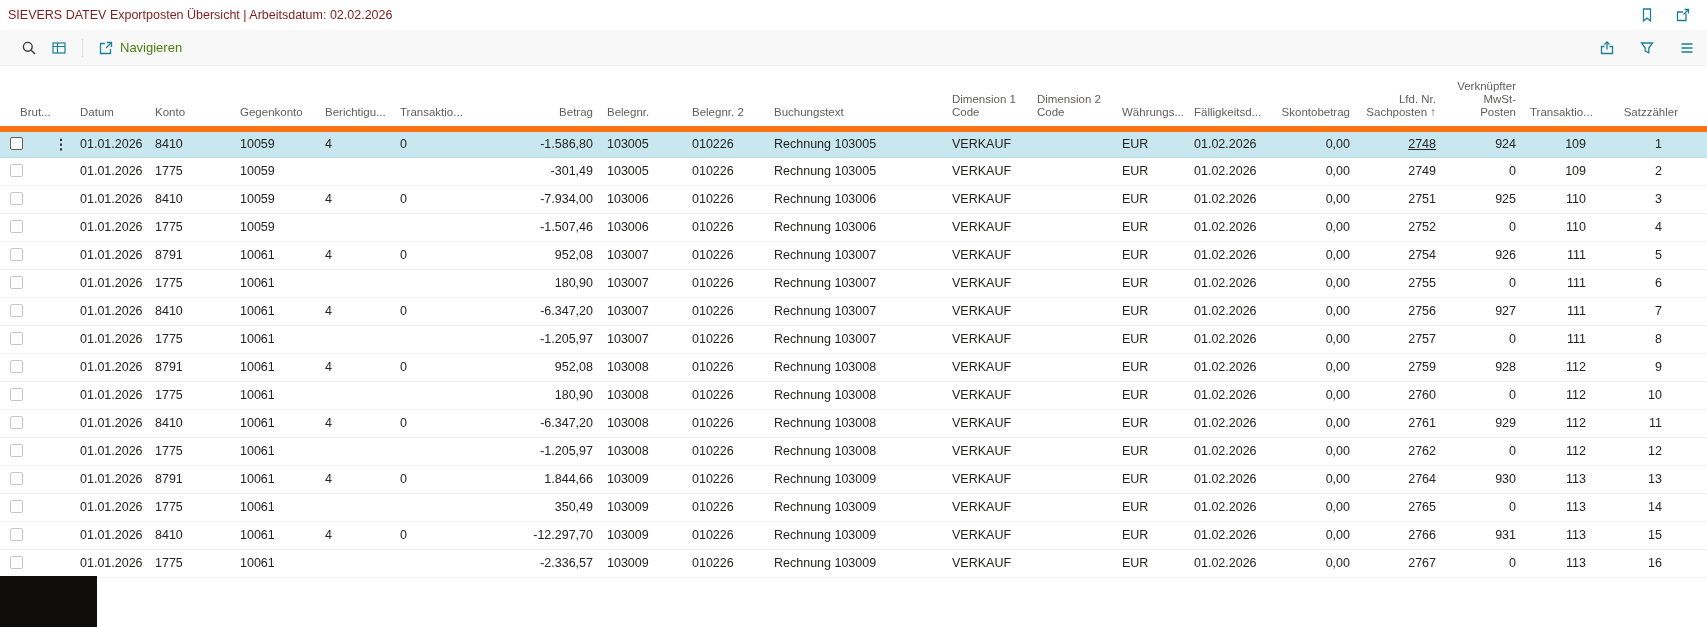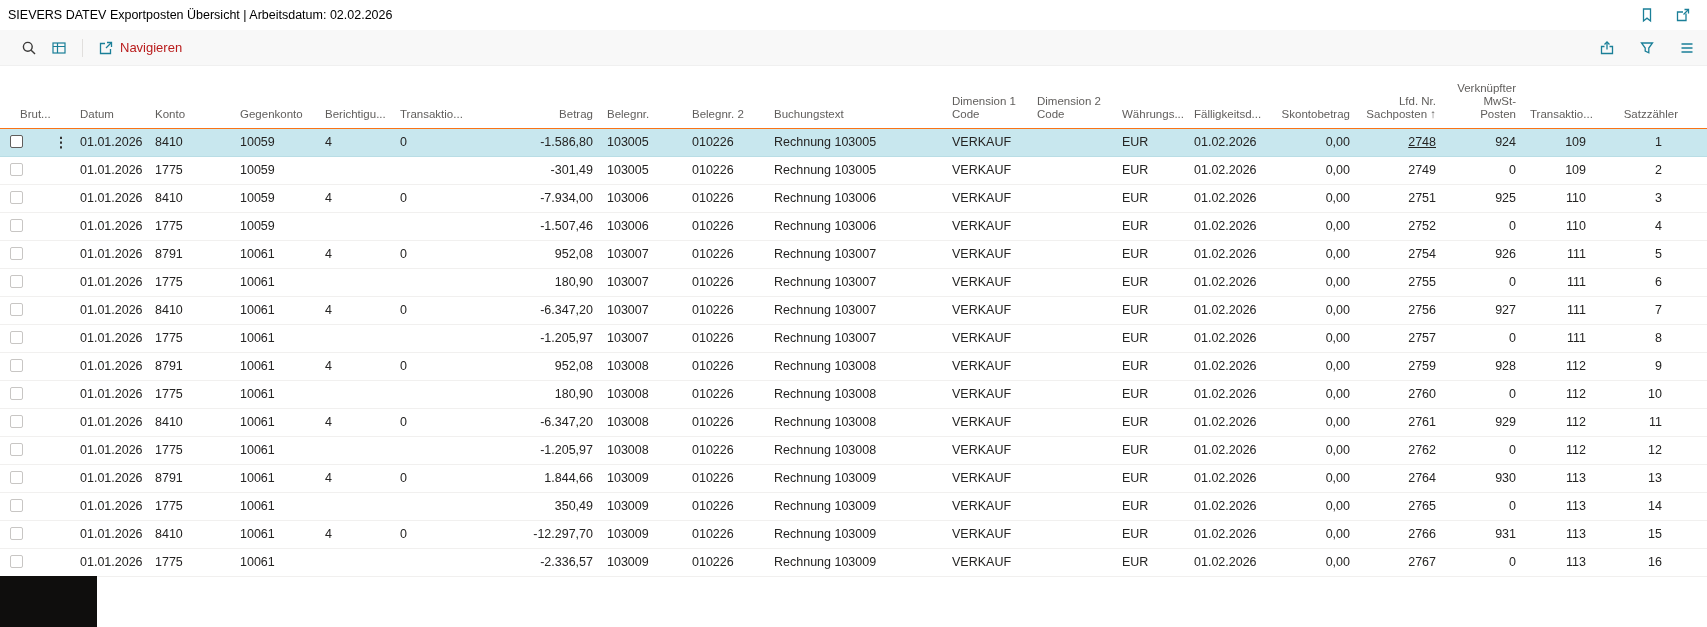--- a/index.html
+++ b/index.html
@@ -6,44 +6,44 @@
   html,body { width:1707px; height:627px; overflow:hidden; }
   body {
     font-family: "Liberation Sans", sans-serif;
     background:#fff; color:#252423; position:relative;
   }
   
   .titlebar{
     height:30px; display:flex; align-items:center; justify-content:space-between;
     padding:0 16px 0 8px; background:#fff;
   }
-  .title{ font-size:12.5px; color:#000000; white-space:nowrap; }
+  .title{ font-size:12.5px; color:#7f1d1d; white-space:nowrap; }
   .tb-icons{ display:flex; align-items:center; gap:20px; color:#1a7f98; }
   .icon{ width:16px; height:16px; display:inline-flex; flex:0 0 auto; }
   .icon svg{ width:100%; height:100%; }
   
   .toolbar{
     height:36px; background:#f8f8f8; border-bottom:1px solid #f0f0f0;
     display:flex; align-items:center; justify-content:space-between; padding:0 10px 0 14px;
   }
   .tool-left{ display:flex; align-items:center; }
   .tool-btn{ display:flex; align-items:center; gap:6px; padding:5px 7px; cursor:pointer; border-radius:2px; }
   .dark-ic{ color:#3b3a39; }
   .teal-ic{ color:#1a7f98; }
   .divider{ width:1px; height:18px; background:#e1dfdd; margin:0 8px; }
-  .nav-label{ font-size:13px; color:#b91c1c; white-space:nowrap; }
+  .nav-label{ font-size:13px; color:#4d7c0f; white-space:nowrap; }
   .tool-right{ display:flex; align-items:center; gap:24px; color:#1a7f98; padding-right:2px; }
   
   table{ border-collapse:collapse; table-layout:fixed; width:1707px; background:#fff; }
   th{
     vertical-align:bottom; text-align:left; font-weight:400;
     font-size:11.5px; color:#605e5c; line-height:13px;
     padding:14px 12px 7px 2px; height:62px;
     white-space:pre-line; overflow:hidden;
-    border-bottom:1px solid #f97316; cursor:pointer;
+    border-bottom:6px solid #f97316; cursor:pointer;
   }
   th.first{ padding-left:20px; }
   th.num{ text-align:right; }
   th.last{ padding-right:29px; }
   td{
     height:28px; font-size:12.5px; color:#252423;
     padding:0 12px 0 2px; border-bottom:1px solid #f1f0ef;
     white-space:nowrap; overflow:hidden;
   }
   td.num{ text-align:right; }

